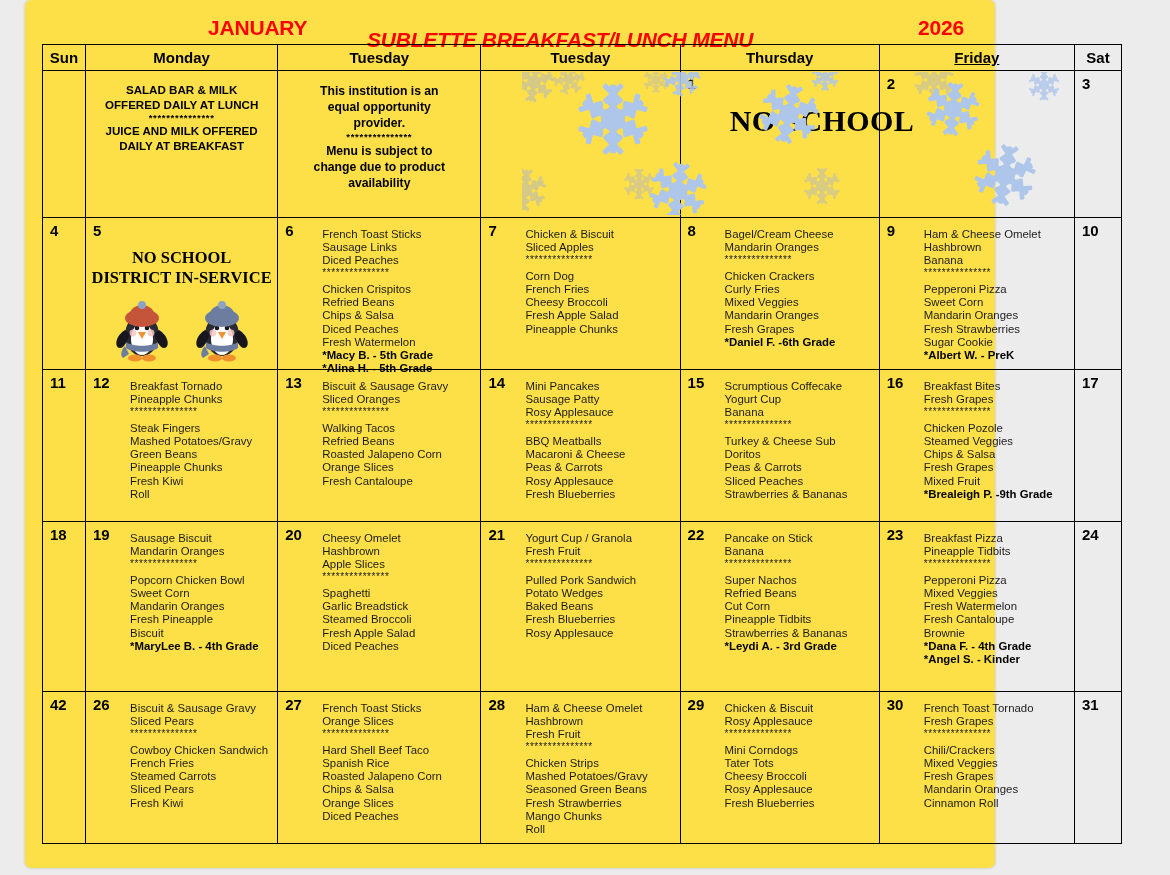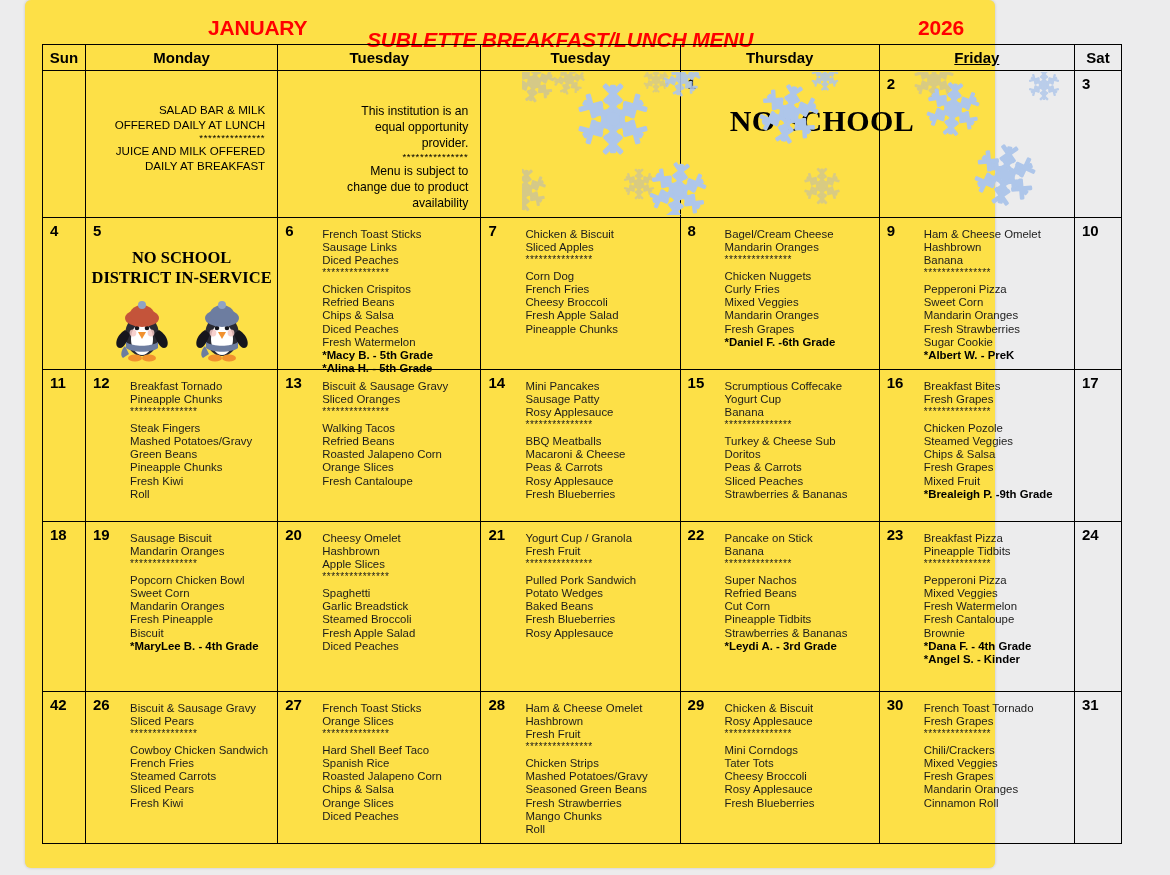--- a/index.html
+++ b/index.html
@@ -97,23 +97,23 @@
     letter-spacing: 0.6px;
     line-height: 11px;
     color: #1b1b1b;
   }
   .menu .gap { display: block; height: 5px; }
   .menu .star { font-weight: bold; color: #000; }
 
   
   .notice {
     position: absolute;
-    left: 8px; right: 8px; top: 28px;
-    text-align: right;
-    font-weight: normal;
+    left: 8px; right: 8px; top: 8px;
+    text-align: center;
+    font-weight: bold;
     color: #000;
   }
   .notice.salad { font-size: 11.6px; line-height: 14.5px; }
   .notice.inst  { font-size: 12.2px; line-height: 16px; }
   .notice .sep2 { font-size: 9.5px; letter-spacing: 0.7px; display: block; line-height: 12px; }
 
   
   .inservice {
     position: absolute;
     left: 0; right: 0; top: 26px;
@@ -313,21 +313,21 @@
             </div>
           </td>
           <td class="c-thu r2">
             <div class="cell">
               <span class="daynum">8</span>
               <div class="menu">
                 <span class="ln">Bagel/Cream Cheese</span>
                 <span class="ln">Mandarin Oranges</span>
                 <span class="sep">***************</span>
                 <span class="gap"></span>
-                <span class="ln">Chicken Nuggets</span>
+                <span class="ln">Chicken Crackers</span>
                 <span class="ln">Curly Fries</span>
                 <span class="ln">Mixed Veggies</span>
                 <span class="ln">Mandarin Oranges</span>
                 <span class="ln">Fresh Grapes</span>
                 <span class="ln star">*Daniel F. -6th Grade</span>
               </div>
             </div>
           </td>
           <td class="c-fri r2">
             <div class="cell">

